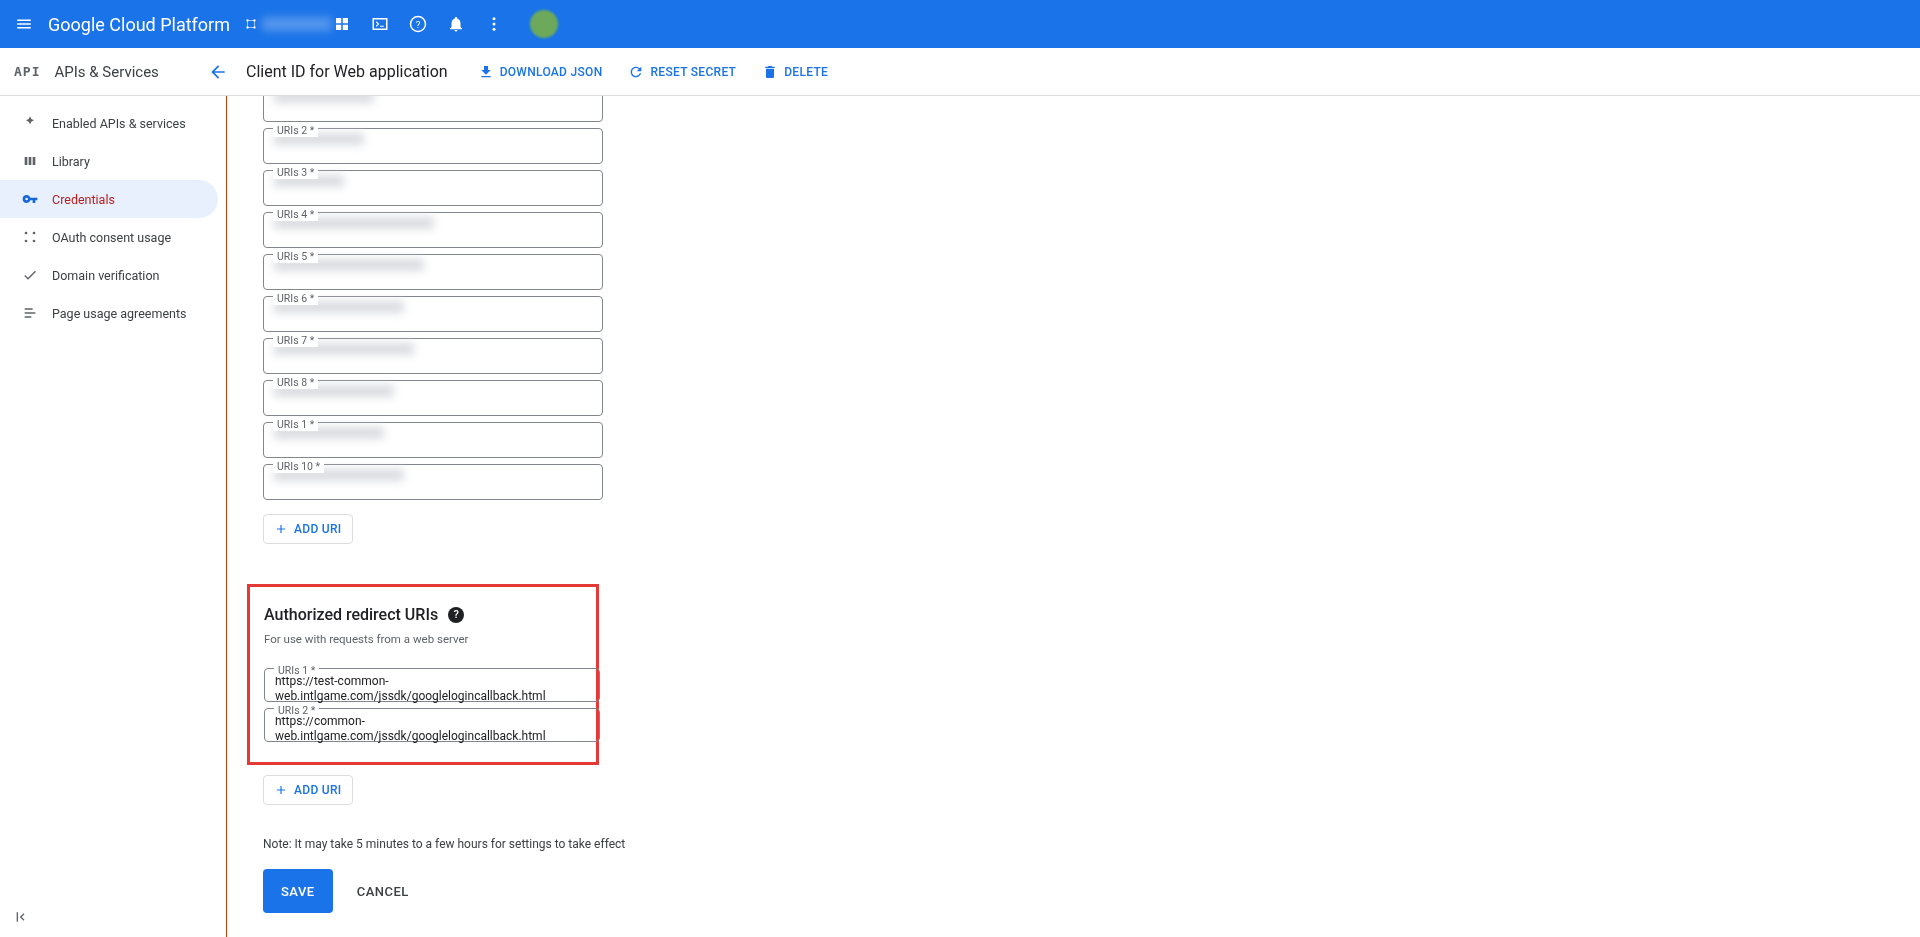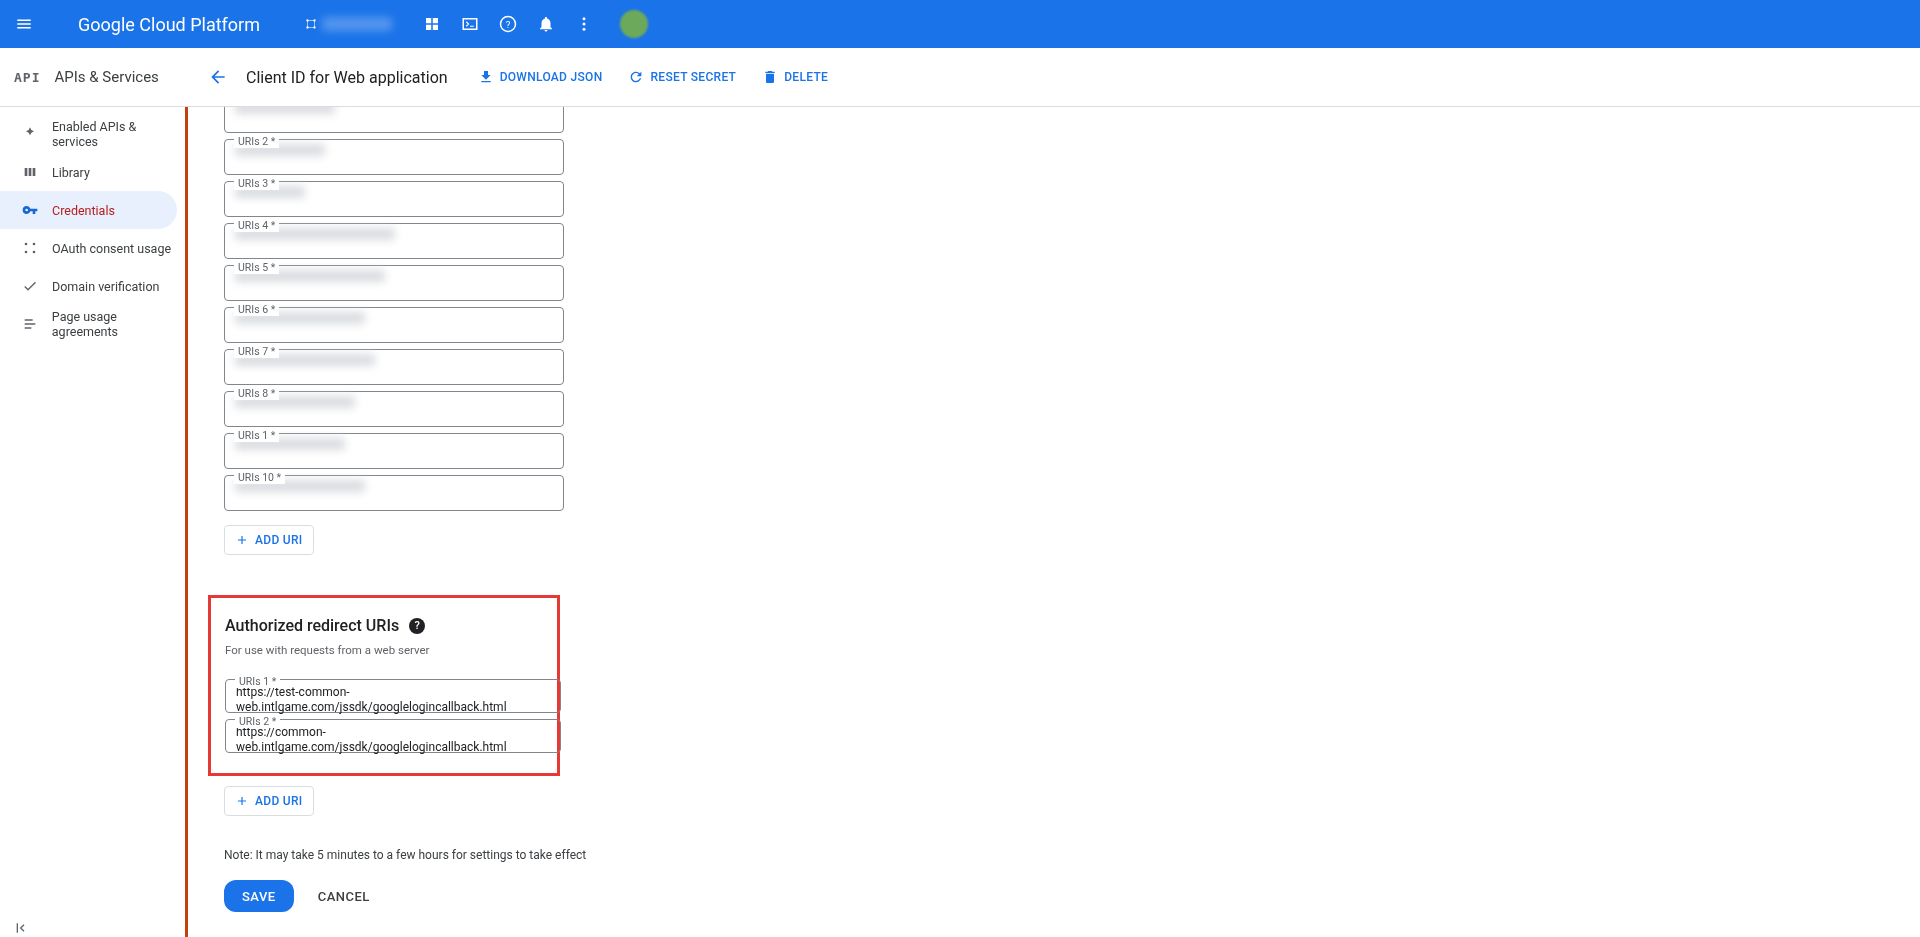--- a/index.html
+++ b/index.html
@@ -1,45 +1,45 @@
 <!DOCTYPE html>
 <html><head>
 <meta charset="utf-8">
 <style>
 * { margin: 0; padding: 0; box-sizing: border-box; font-family: 'Roboto', 'Google Sans', Arial, sans-serif; }
 body { background: #fff; color: #202124; overflow: hidden; }
 
 
-.header { background: #1a73e8; height: 48px; display: flex; align-items: center; padding: 0 12px; color: #fff; gap: 30px; }
+.header { background: #1a73e8; height: 48px; display: flex; align-items: center; padding: 0 12px; color: #fff; }
 .header .menu-btn { width: 24px; height: 24px; margin-right: 12px; display:flex;align-items:center;justify-content:center;cursor:pointer; }
 .header .product-name { font-size: 18px; font-weight: 400; margin-right: 14px; white-space: nowrap; }
 .header .project-picker { display:flex; align-items:center; color: rgba(255,255,255,.95); font-size: 13px; }
 .header .project-picker .proj-blur { filter: blur(4px); background: rgba(255,255,255,.25); width: 70px; height: 14px; border-radius:2px; margin-left:4px;}
 .header .search-box { margin-left: auto; margin-right: auto; width: 510px; height: 32px; border: 1px solid #fff; border-radius: 4px; display:flex; align-items:center; padding: 0 10px; color:#fff; position:relative; }
 .header .search-box .search-icon { margin-right: 10px; }
 .header .search-box .search-label { font-weight:500; font-size:13px; margin-right: 6px;}
 .header .search-box .search-placeholder { font-size:13px; color: rgba(255,255,255,.85); }
 .header .search-box .dropdown { position:absolute; right:10px; }
 .header .right-icons { display:flex; align-items:center; gap: 18px; margin-right: 8px;}
 .header .right-icons .icon-slot { width:20px; height:20px; display:flex; align-items:center; justify-content:center; cursor:pointer;}
 .header .avatar { width:28px; height:28px; border-radius:50%; background: #7cb342; margin-left: 8px; cursor:pointer; filter: blur(1px); opacity:.85;}
 
 
-.subheader { height: 59px; border-bottom: 1px solid #dadce0; display:flex; align-items:center; }
+.subheader { height: 48px; border-bottom: 1px solid #dadce0; display:flex; align-items:center; }
 .subheader .product-label-box { width:188px; display:flex; align-items:center; padding-left: 14px; border-right:1px solid transparent;}
 .subheader .api-text { font-family: monospace; letter-spacing: 1px; font-size: 13px; color: #5f6368; margin-right: 14px; font-weight:700;}
 .subheader .api-title { font-size: 15px; color: #3c4043; }
 .subheader .back-arrow { margin-left: 18px; margin-right: 16px; color: #1a73e8; cursor:pointer; width:24px;height:24px;display:flex;align-items:center;justify-content:center;}
 .subheader .page-title { font-size: 16px; color: #202124; margin-right: 30px;}
 .subheader .action-btn { display:flex; align-items:center; color: #1a73e8; font-size: 12px; font-weight: 500; letter-spacing: .3px; margin-right: 26px; cursor:pointer;}
 .subheader .action-btn svg { margin-right: 6px; }
 
 
 .main-wrap { display:flex; height: calc(937px - 48px - 48px); }
-.sidebar { width:188px; border-right: 3px solid #c2410c; padding-top: 8px; position:relative;}
+.sidebar { width:227px; border-right: 1px solid #c2410c; padding-top: 8px; position:relative;}
 .sidebar .nav-item { display:flex; align-items:center; height:38px; padding-left: 20px; font-size: 12.5px; color:#3c4043; cursor:pointer;}
 .sidebar .nav-item .icon-slot { width:20px; height:20px; margin-right: 12px; color:#5f6368; display:flex;align-items:center;justify-content:center;}
 .sidebar .nav-item.active { background: #e8f0fe; color:#b91c1c; border-radius: 0 20px 20px 0; margin-right:8px;}
 .sidebar .nav-item.active .icon-slot { color:#1967d2;}
 .sidebar .collapse-handle { position:absolute; bottom: 8px; left: 14px; color:#5f6368; cursor:pointer;}
 
 
 .content { flex:1; overflow-y: auto; position:relative; padding: 0 0 40px 36px;}
 .content-inner { width: 600px; padding-top: 8px; }
 
@@ -56,21 +56,21 @@
 .highlight-box { border:3px solid #e53935; padding: 18px 14px 14px 14px; margin-top: 40px; margin-left:-16px; width: 352px;}
 .section-title { font-size: 16px; font-weight: 500; display:flex; align-items:center; margin-bottom:8px;}
 .section-title .help-icon { width:16px;height:16px; background:#202124; color:#fff; border-radius:50%; font-size:11px; display:flex;align-items:center;justify-content:center; margin-left:10px;}
 .section-desc { font-size: 11.5px; color:#5f6368; margin-bottom: 22px;}
 .highlight-box .field-input { width: 336px; height:34px; }
 .highlight-box .field-input span { font-size:12px; }
 
 
 .note-text { font-size: 12px; color:#3c4043; margin-top: 32px;}
 .button-row { display:flex; gap: 16px; margin-top: 18px; align-items:center;}
-.btn-primary { background:#1a73e8; color:#fff; border:none; height:32px; padding: 0 18px; border-radius:12px; font-size:13px; font-weight:500; letter-spacing:.5px; cursor:pointer;}
+.btn-primary { background:#1a73e8; color:#fff; border:none; height:44px; padding: 0 18px; border-radius:4px; font-size:13px; font-weight:500; letter-spacing:.5px; cursor:pointer;}
 .btn-flat { background:none; border:none; color:#3c4043; font-size:13px; font-weight:500; letter-spacing:.5px; cursor:pointer; padding: 0 8px;}
 
 ::-webkit-scrollbar { width:14px; }
 ::-webkit-scrollbar-thumb { background:#dadce0; border-radius:8px; border:3px solid #fff;}
 </style>
 </head>
 <body>
 
 <div class="header">
   <div class="menu-btn">

